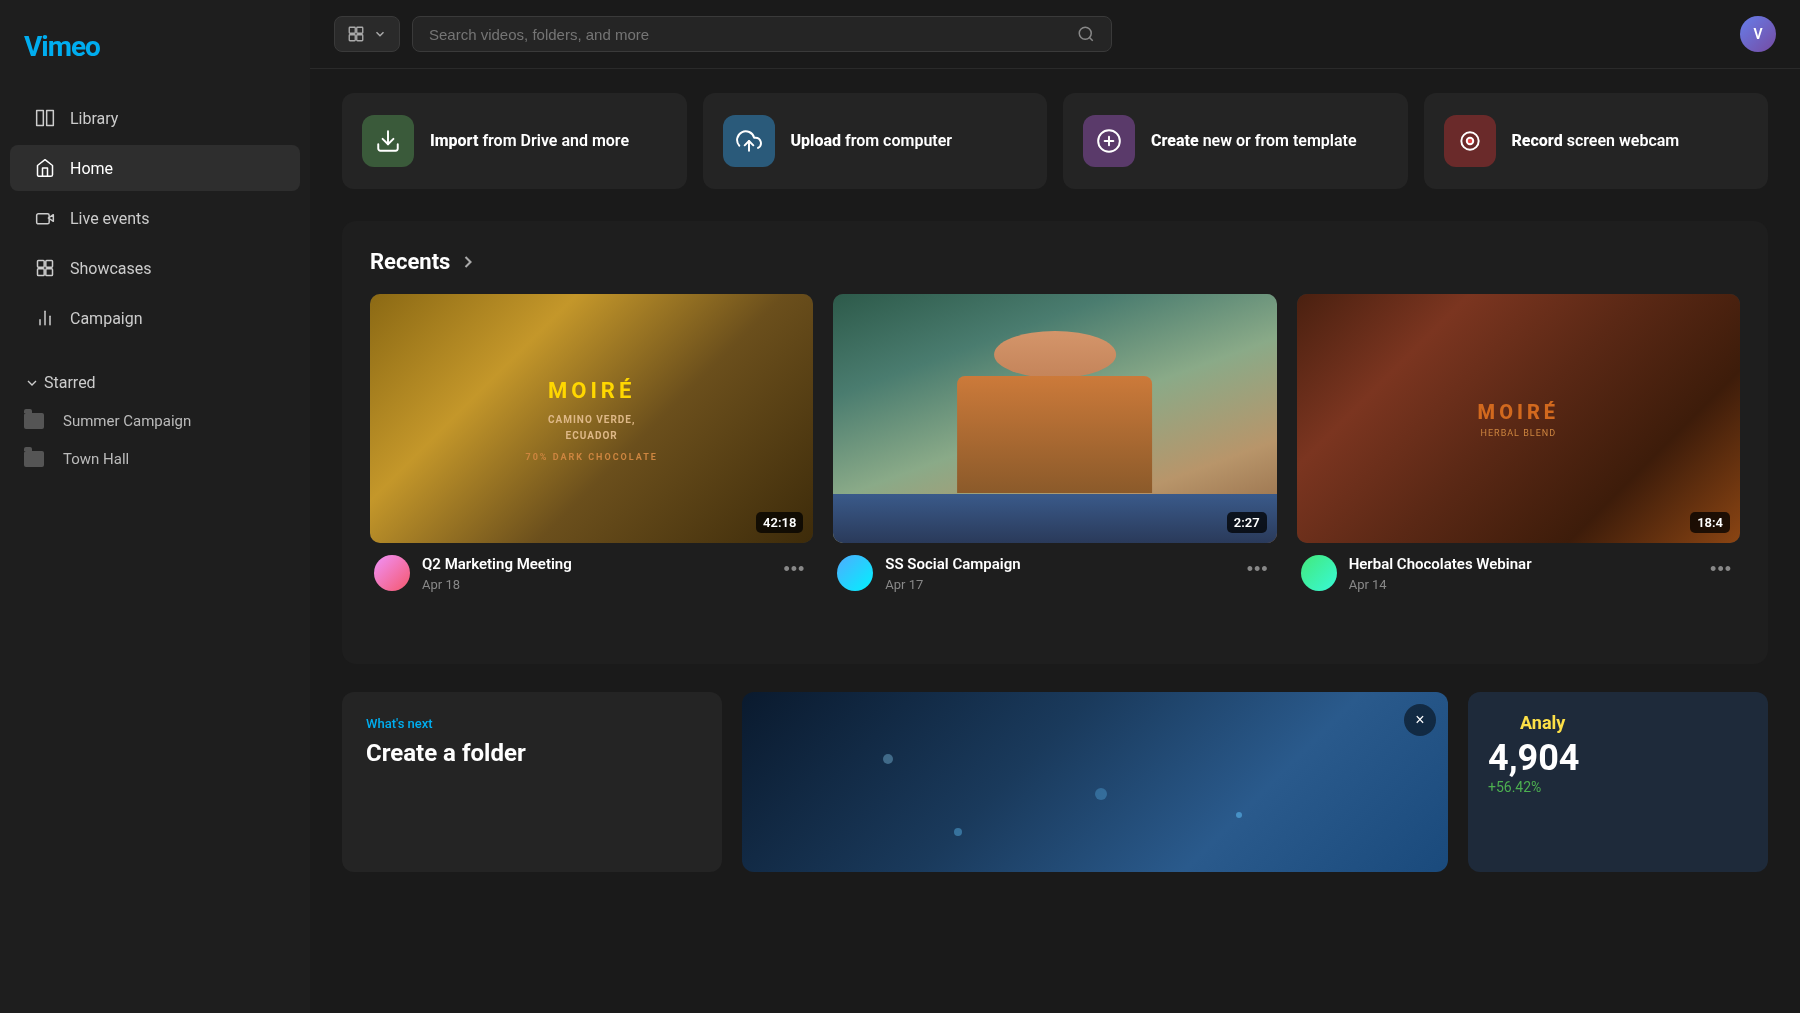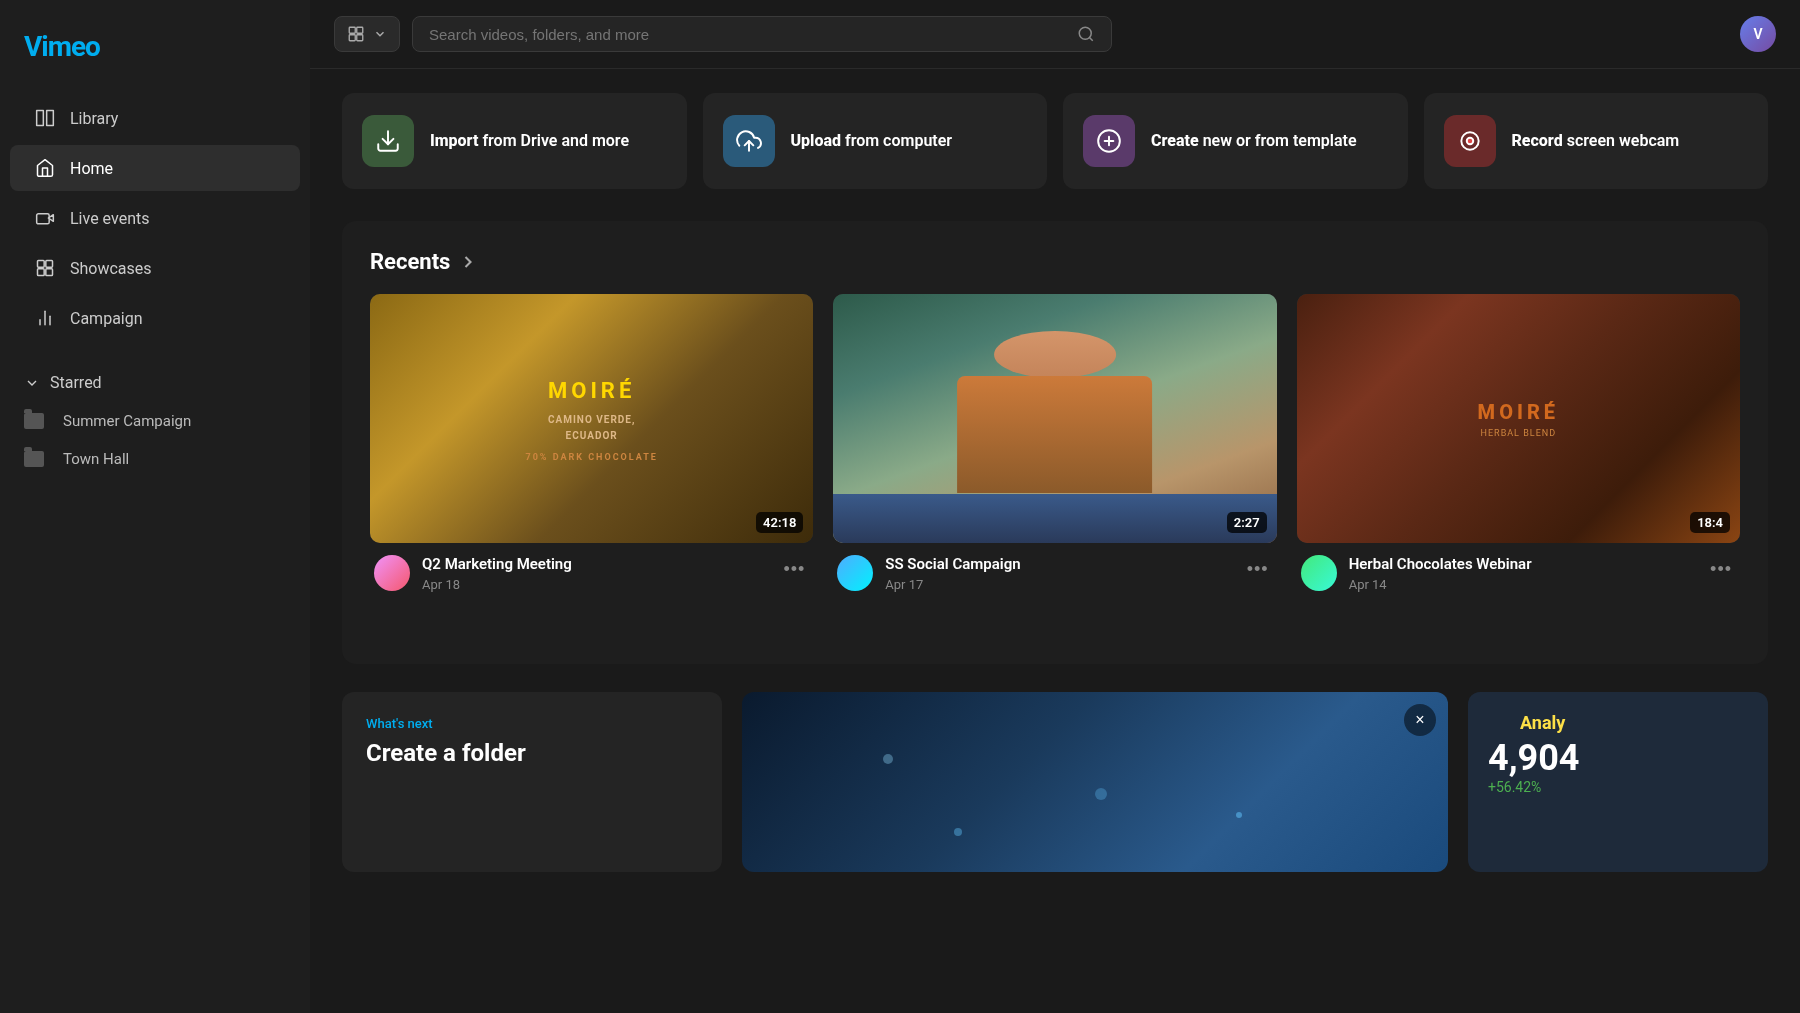--- a/index.html
+++ b/index.html
@@ -65,21 +65,21 @@
       stroke-linecap: round;
       stroke-linejoin: round;
     }
     .starred-section {
       margin-top: 20px;
       padding: 0 10px;
     }
     .starred-header {
       display: flex;
       align-items: center;
-      gap: 10px;
+      gap: 4px;
       padding: 10px 14px;
       font-size: 16px;
       color: #ccc;
       cursor: pointer;
     }
     .starred-header svg {
       width: 16px;
       height: 16px;
       fill: none;
       stroke: currentColor;

